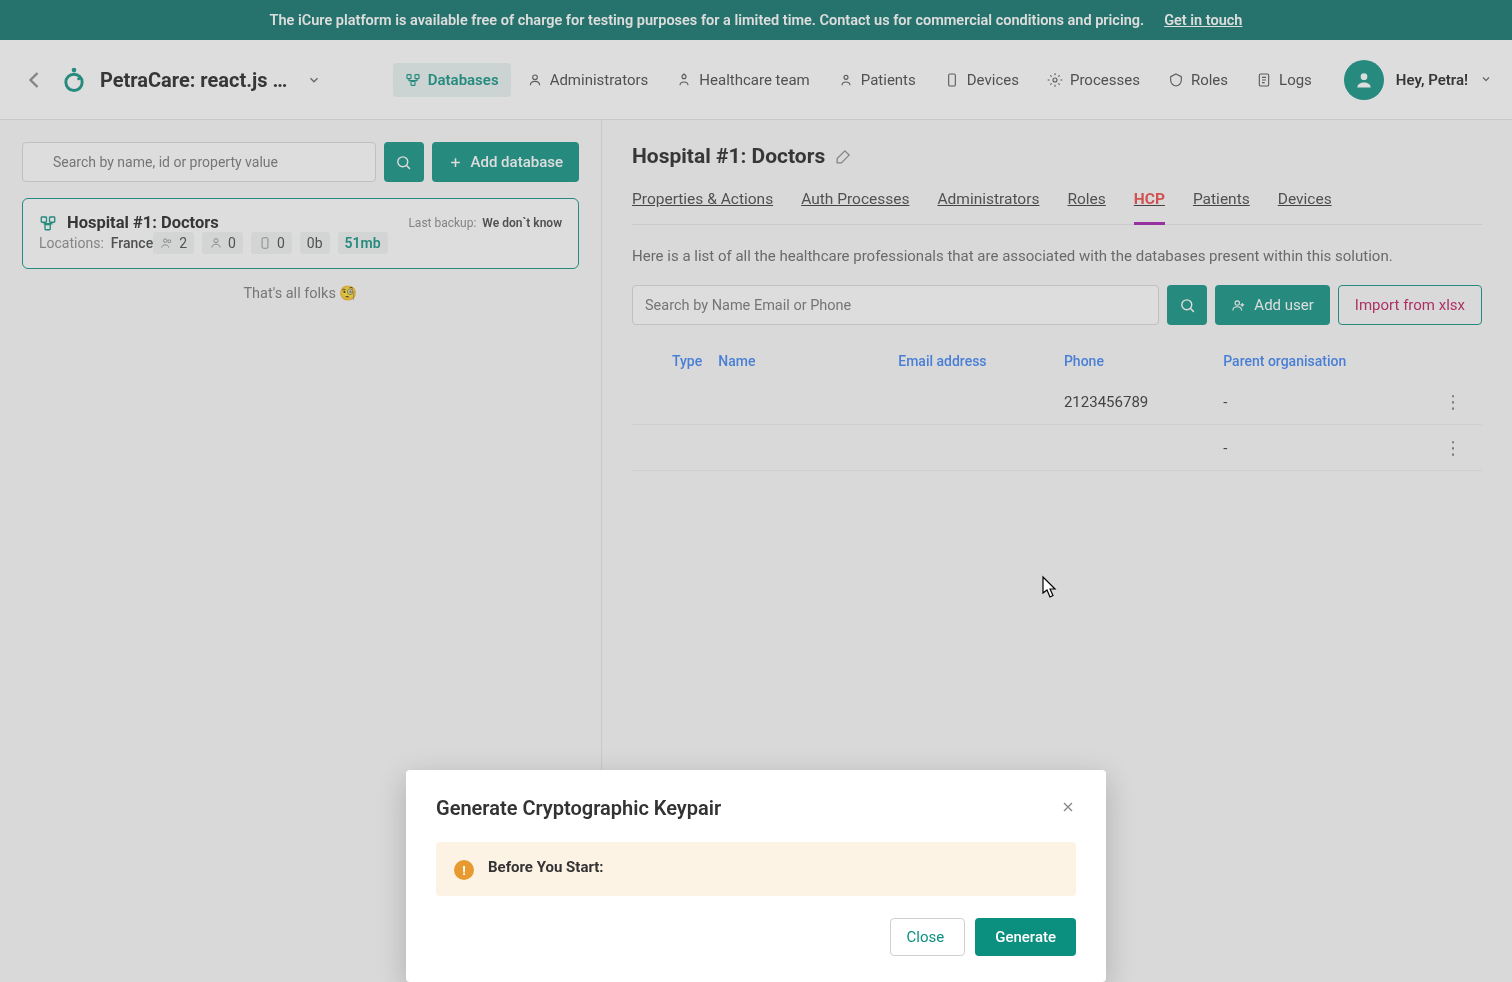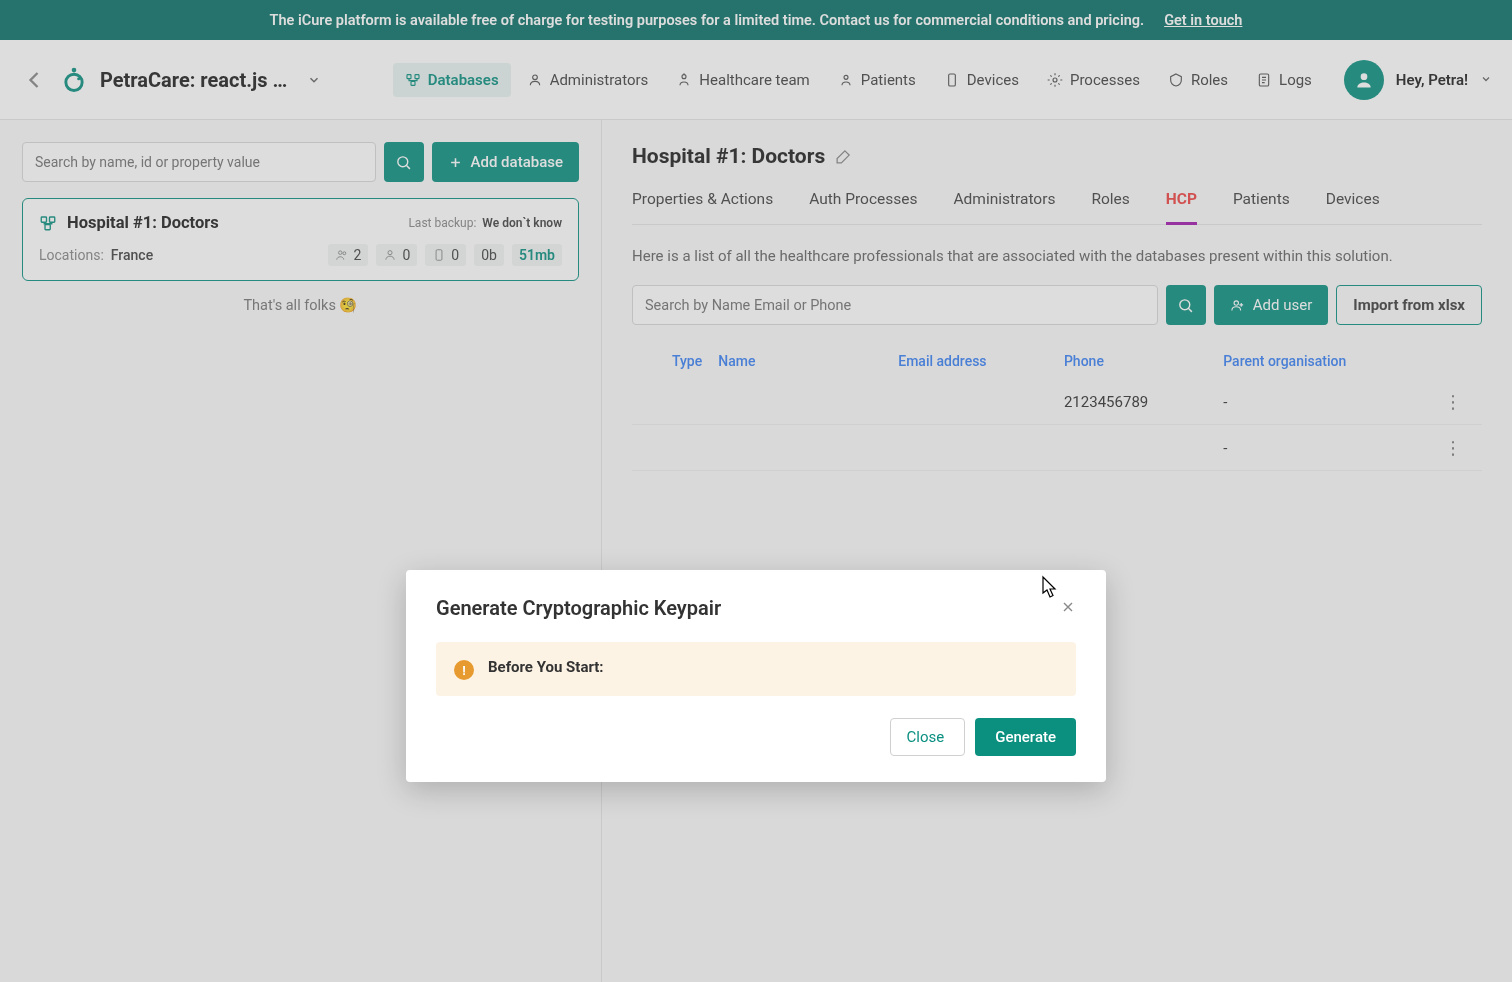--- a/index.html
+++ b/index.html
@@ -26,69 +26,69 @@
 .hey { font-weight:600; color:#222; font-size:15px;}
 .down-caret{ color:#666;}
 
 
 .body { display:flex; height:calc(100% - 120px); }
 .sidebar { width:601px; padding:22px; background:#fafafa;}
 .main { flex:1; border-left:1px solid #e5e5e5; padding:24px 30px; background:#fafafa;}
 
 
 .side-row { display:flex; gap:8px; }
-.side-search { flex:1; background:#fff; border:1px solid #d8d8d8; border-radius:4px; height:40px; padding:0 12px; font-size:14px; color:#888;}
+.side-search { flex:1; background:#fff; border:1px solid #d8d8d8; border-radius:4px; height:40px; padding:0 30px; font-size:14px; color:#888;}
 .icon-btn { width:40px; height:40px; background:#0b9080; border-radius:4px; display:flex; align-items:center; justify-content:center; cursor:pointer;}
 .icon-btn svg{width:17px;height:17px;stroke:#fff;fill:none;}
 .add-db { height:40px; background:#0b9080; color:#fff; border-radius:4px; display:flex; align-items:center; padding:0 16px; gap:8px; cursor:pointer; font-size:15px; font-weight:500;}
 .add-db svg{width:15px;height:15px;stroke:#fff;}
 
 
 .db-card { margin-top:16px; border:1.5px solid #0b9080; border-radius:6px; background:#fff; padding:14px 16px;}
 .db-top { display:flex; justify-content:space-between; align-items:center;}
 .db-title { display:flex; align-items:center; gap:10px;}
 .db-title svg{width:18px;height:18px; stroke:#0b9080; fill:none;}
 .db-title span{ font-weight:700; font-size:16.5px; color:#222;}
 .backup{ font-size:12px; color:#888;}
 .backup b{ color:#444; font-weight:600;}
-.db-bot { display:flex; justify-content:space-between; align-items:center; margin-top:12px;}
+.db-bot { display:flex; justify-content:flex-start; align-items:center; margin-top:0;}
 .loc{ font-size:14px; color:#888;}
 .loc .v{ color:#444; font-weight:500;}
 .stats{ display:flex; gap:8px; align-items:center;}
 .stat{ display:flex; align-items:center; gap:5px; font-size:14px; color:#444; background:#f2f4f4; padding:3px 7px; border-radius:3px;}
 .stat svg{width:14px;height:14px; stroke:#888; fill:none;}
 .stat.size{ color:#0b9080; font-weight:600;}
 .folks{ text-align:center; color:#777; font-size:14.5px; margin-top:16px;}
 
 
 .main h1{ font-size:21px; font-weight:700; color:#222; display:flex; align-items:center; gap:10px;}
 .main h1 svg{width:17px;height:17px;stroke:#888;fill:none;cursor:pointer;}
-.tabs{ display:flex; gap:36px; margin-top:22px; border-bottom:1px solid #e5e5e5;}
+.tabs{ display:flex; gap:28px; margin-top:22px; border-bottom:1px solid #e5e5e5;text-decoration:underline;}
 .tab{ padding:0 0 14px 0; font-size:15.5px; color:#444; cursor:pointer;}
 .tab.active{ color:#ef4444; font-weight:700; border-bottom:3px solid #a21caf; margin-bottom:-1px;}
 .desc{ color:#666; margin-top:22px; font-size:15px;}
 .action-row{ display:flex; gap:8px; margin-top:20px;}
 .main-search{ flex:1; border:1px solid #d8d8d8; background:#fff; border-radius:4px; height:40px; padding:0 12px; font-size:14.5px; color:#888;}
 .btn{ height:40px; border-radius:4px; display:flex; align-items:center; padding:0 16px; gap:8px; cursor:pointer; font-size:15px;}
 .btn.search{ width:40px; padding:0; justify-content:center; background:#0b9080;}
 .btn.search svg{width:17px;height:17px;stroke:#fff;fill:none;}
 .btn.primary{ background:#0b9080; color:#fff;}
 .btn.primary svg{width:15px;height:15px;stroke:#fff;fill:none;}
-.btn.outline{ border:1.5px solid #0b9080; color:#404040;font-weight:bold;}
+.btn.outline{ border:1.5px solid #0b9080; color:#be185d;}
 
 
 table{ width:100%; margin-top:18px; border-collapse:collapse;}
 th{ text-align:left; font-weight:500; font-size:14px; color:#3b82f6; padding:10px 8px;}
 th.type{width:60px; padding-left:40px;}
 th.name{width:180px;}
 td{ padding:12px 8px; font-size:15px; color:#333; border-bottom:1px solid #eee;}
 .dots{ cursor:pointer; color:#777; text-align:right; padding-right:20px; font-size:18px;}
 
 
-.overlay{ position:absolute; inset:0; background:rgba(120,120,120,0.25); display:flex; align-items:center; justify-content:center; padding-top:370px;}
+.overlay{ position:absolute; inset:0; background:rgba(120,120,120,0.25); display:flex; align-items:flex-end; justify-content:center; padding-top:370px;}
 .modal{ width:700px; background:#fff; border-radius:4px; box-shadow:0 8px 30px rgba(0,0,0,0.2); padding:26px 30px;}
 .modal-head{ display:flex; justify-content:space-between; align-items:center;}
 .modal-title{ font-size:20px; font-weight:600; color:#333;}
 .close-x{ cursor:pointer; color:#888; font-size:20px;}
 .alert{ background:#fdf3e5; border-radius:4px; padding:16px 18px; margin-top:22px; display:flex; gap:14px;}
 .alert-icon{ width:20px; height:20px; border-radius:50%; background:#e69a2f; color:#fff; display:flex; align-items:center; justify-content:center; font-weight:700; font-size:13px; flex-shrink:0; margin-top:2px;}
 .alert b{ color:#333; font-size:15px;}
 .alert p{ color:#444; font-size:15px; margin-top:4px; line-height:1.5;}
 .modal-foot{ display:flex; justify-content:flex-end; gap:10px; margin-top:22px;}
 .mbtn{ height:38px; border-radius:4px; padding:0 20px; display:flex; align-items:center; font-size:15px; cursor:pointer;}

